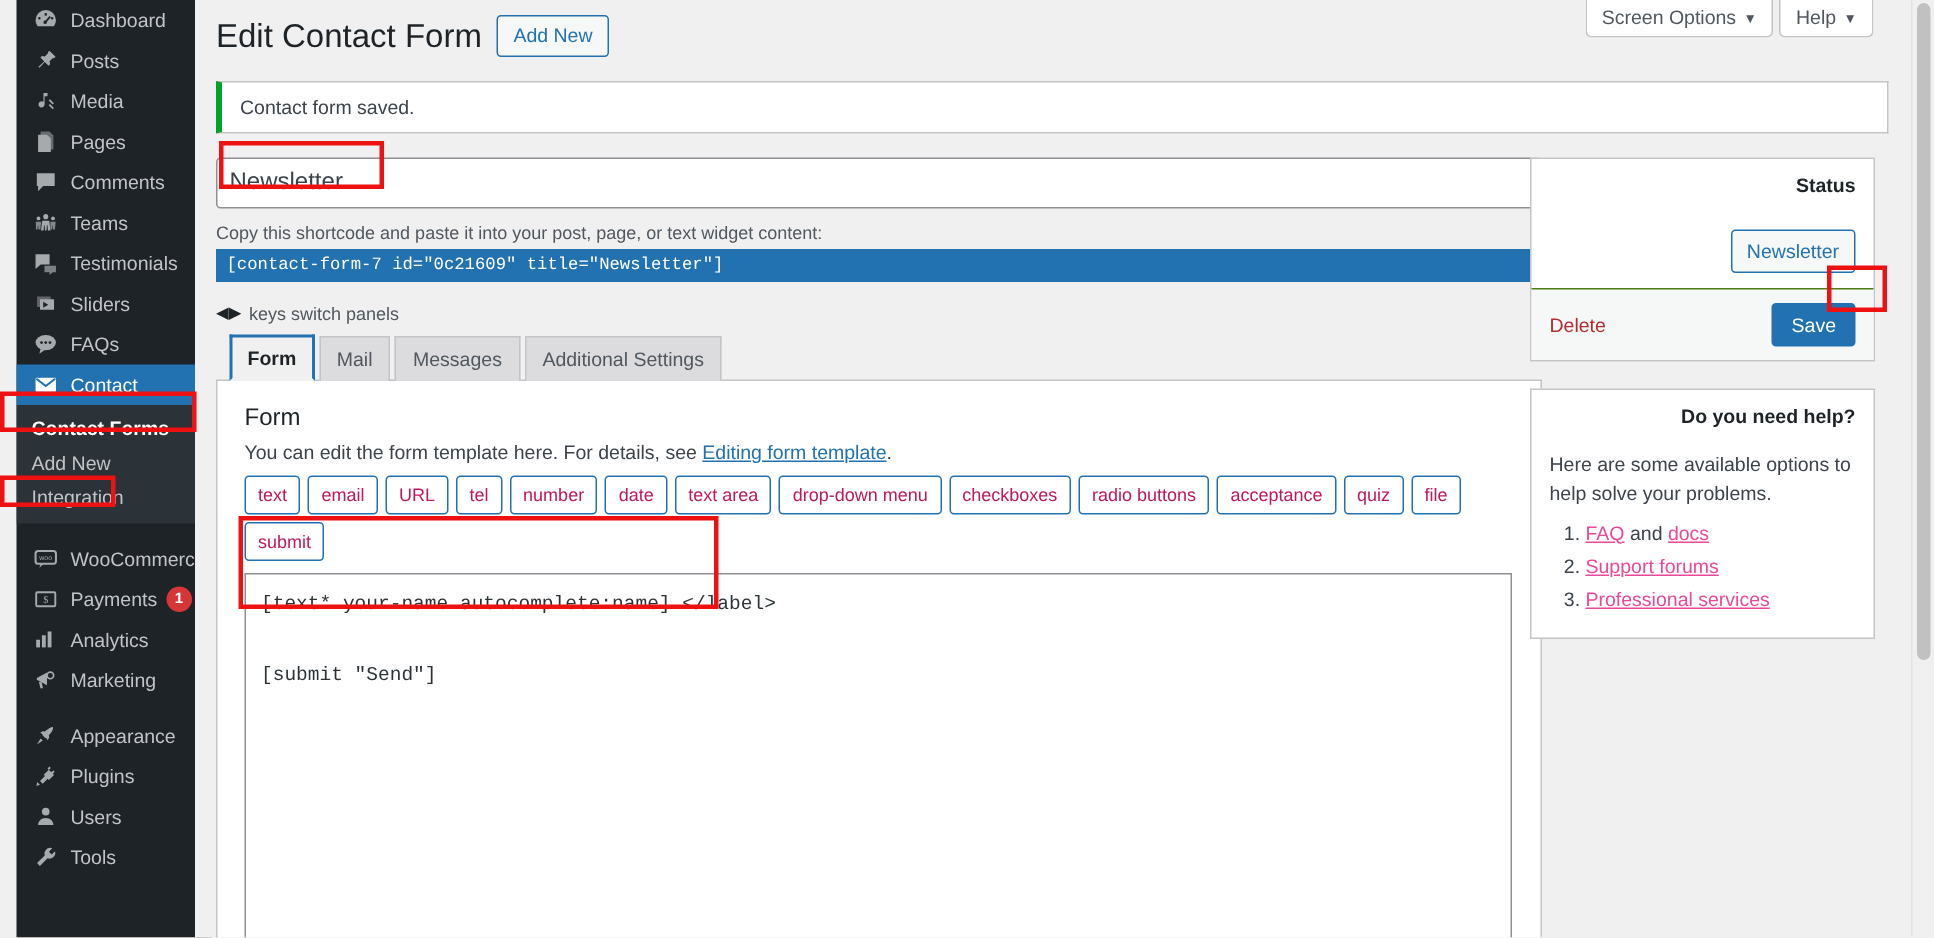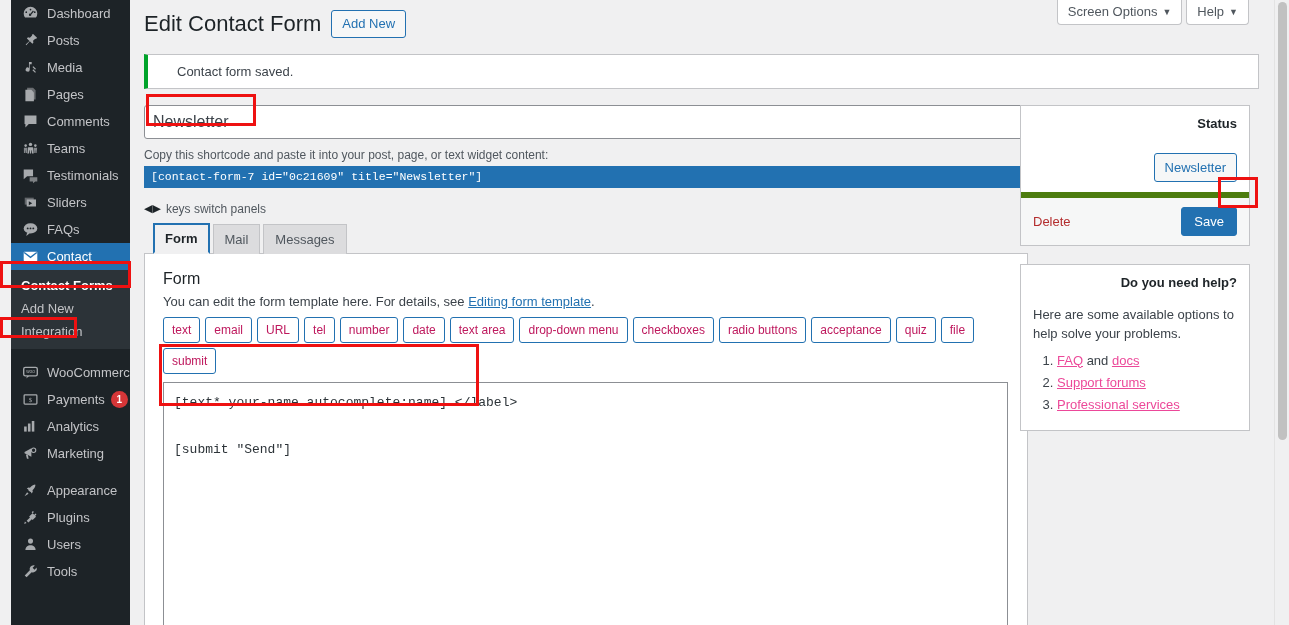--- a/index.html
+++ b/index.html
@@ -129,21 +129,21 @@
     color: #2271b1;
     cursor: pointer;
     white-space: nowrap;
   }
 
   .notice {
     margin: 15px 0 0 0;
     background: #fff;
     border: 1px solid #c3c4c7;
     border-left: 4px solid #00a32a;
-    padding: 9px 29px;
+    padding: 9px 12px;
     font-size: 13px;
     color: #3c434a;
   }
 
   #poststuff { position: relative; margin-top: 16px; }
 
   #post-body-content {
     position: absolute; left: 0; top: 0;
     width: 884px;
   }
@@ -300,21 +300,21 @@
     border: 1px solid #2271b1;
     border-radius: 3px;
     color: #2271b1;
     font-size: 13px;
     line-height: 2.1;
     padding: 0 10px;
     cursor: pointer;
     white-space: nowrap;
   }
   .major-actions {
-    border-top: 6px solid #4d7c0f;
+    border-top: 1px solid #4d7c0f;
     background: #f6f7f7;
     padding: 9px 12px;
     display: flex;
     align-items: center;
     justify-content: space-between;
     min-height: 42px;
   }
   .delete-link {
     color: #b32d2e;
     font-size: 13px;
@@ -583,20 +583,21 @@
 
         <div class="keyboard-hint">
           <span class="kb-icon">◀▶</span>
           <span>keys switch panels</span>
         </div>
 
         <div class="nav-tab-wrapper" id="nav-tabs">
             <a class="nav-tab nav-tab-active">Form</a>
             <a class="nav-tab">Mail</a>
             <a class="nav-tab">Messages</a>
+            <a class="nav-tab">Additional Settings</a>
           </div>
 
         <div class="tab-panel">
           <h2>Form</h2>
           <p class="desc">
             <span>You can edit the form template here. For details, see </span><a href="#">Editing form template</a><span>.</span>
           </p>
           <div class="tag-generator-list" id="tag-buttons">
               <button class="tag-btn">text</button>
               <button class="tag-btn">email</button>

